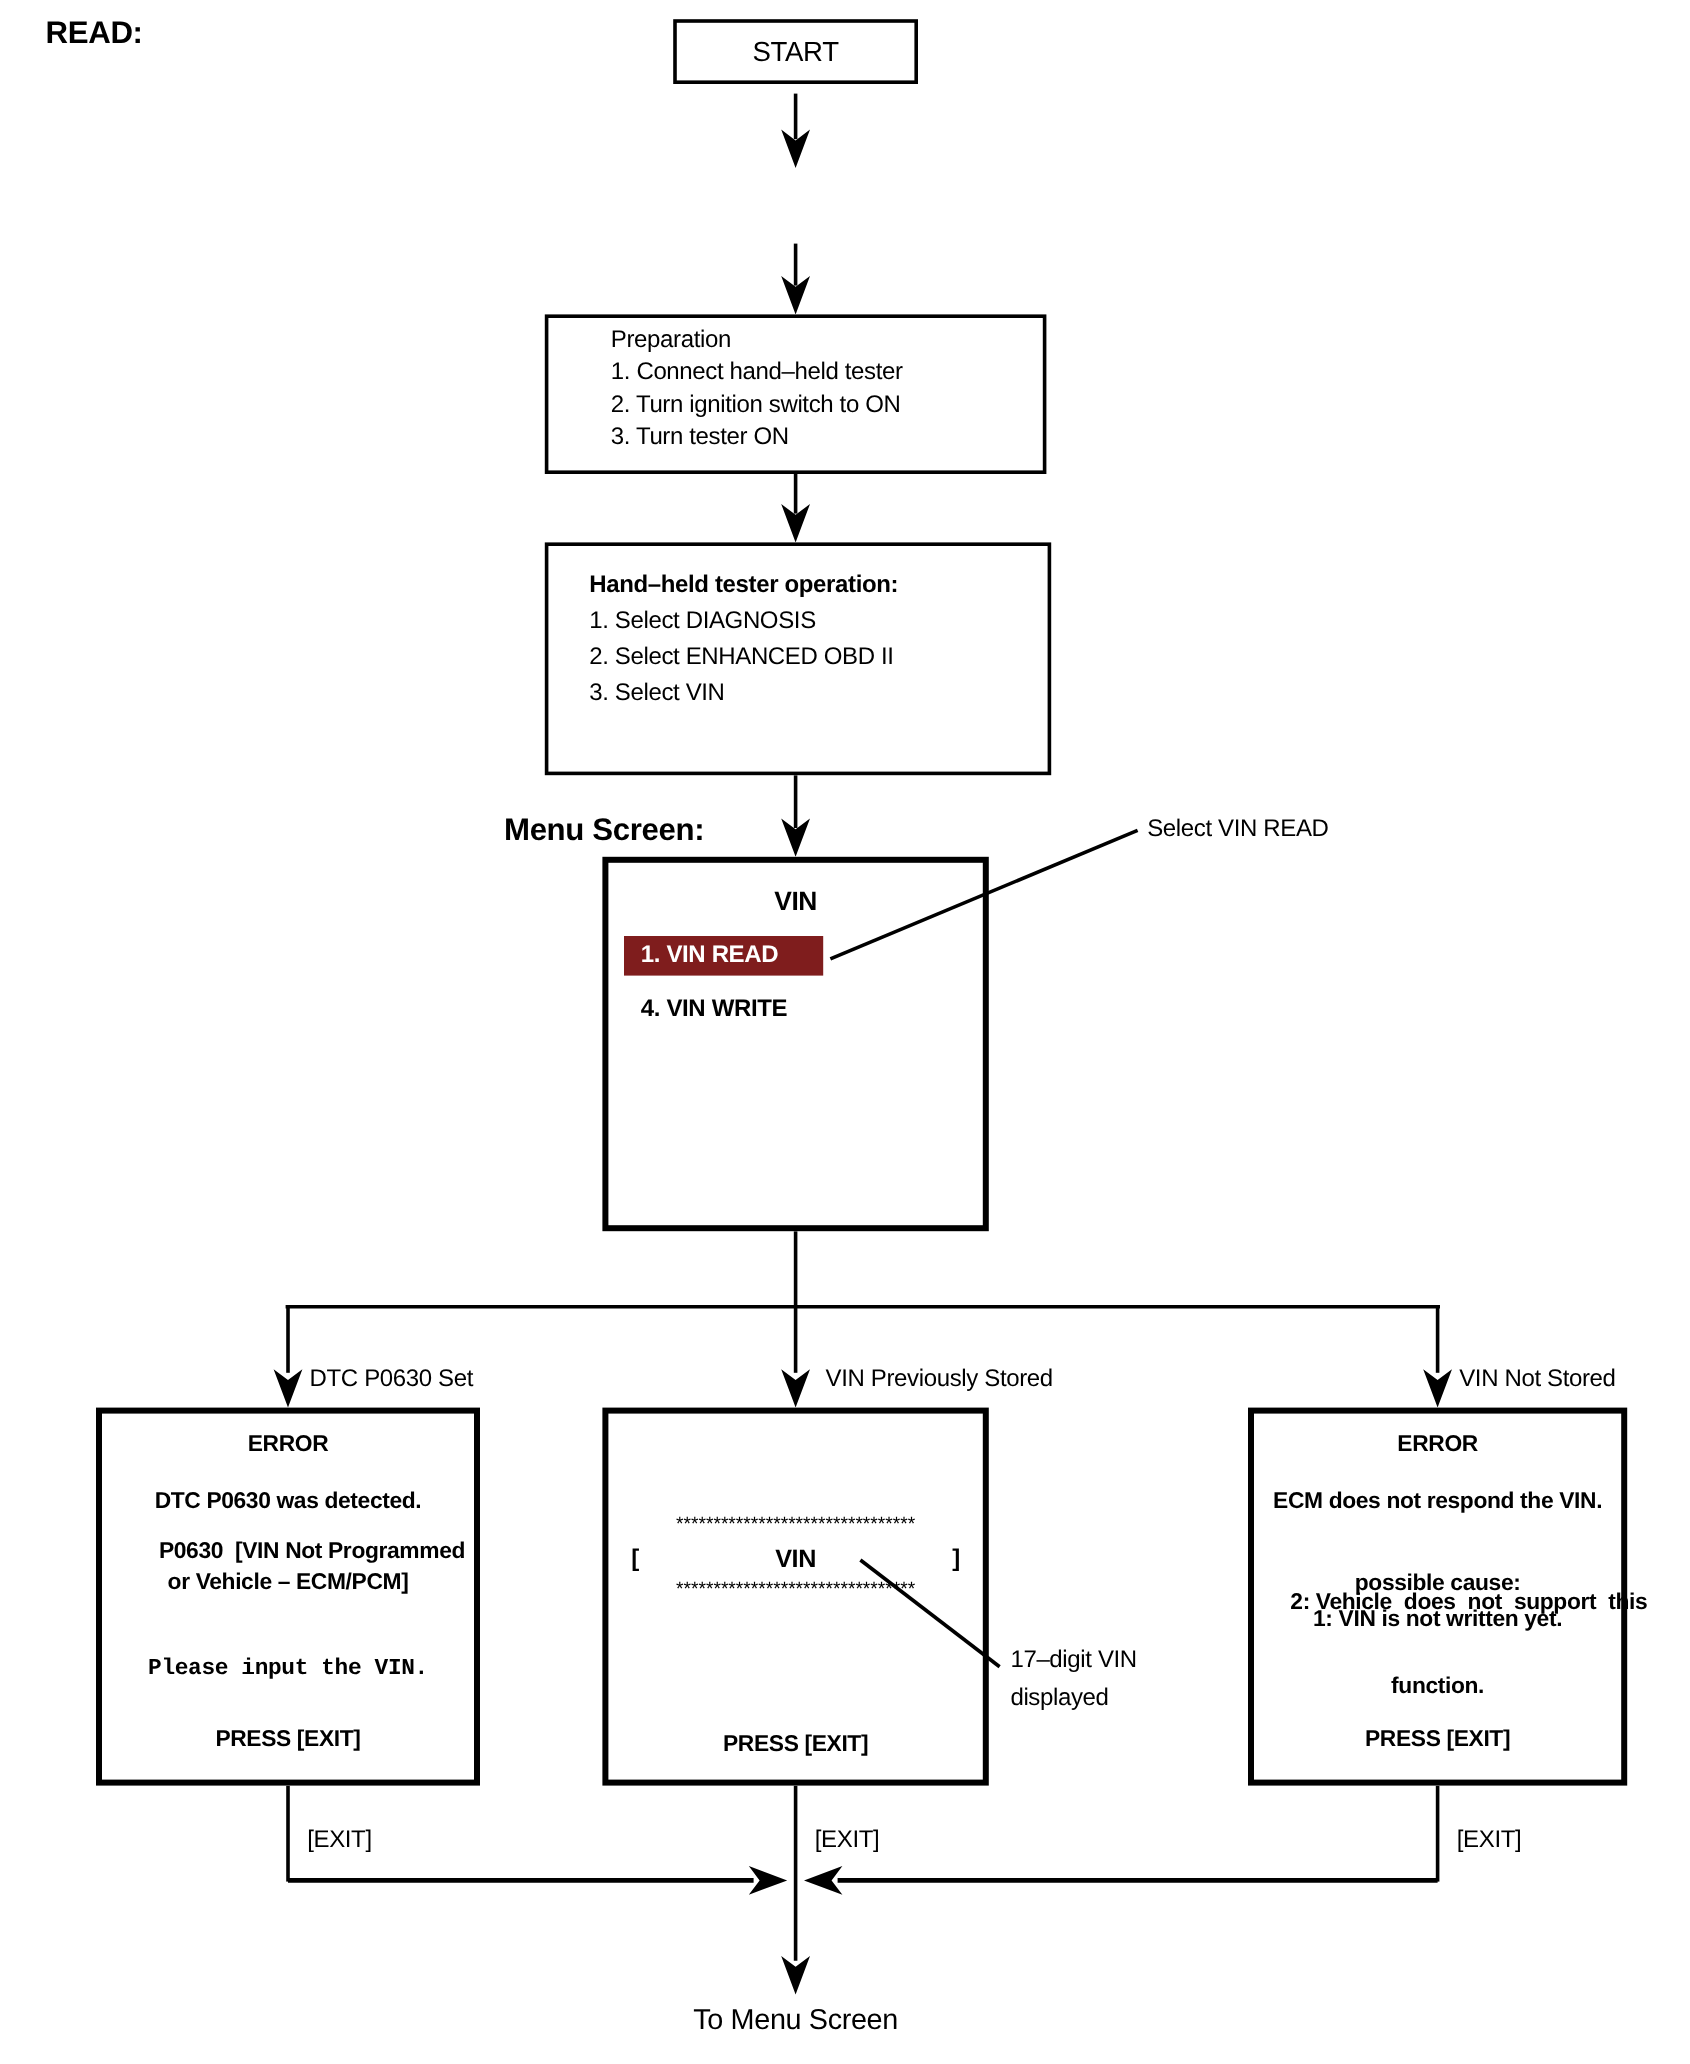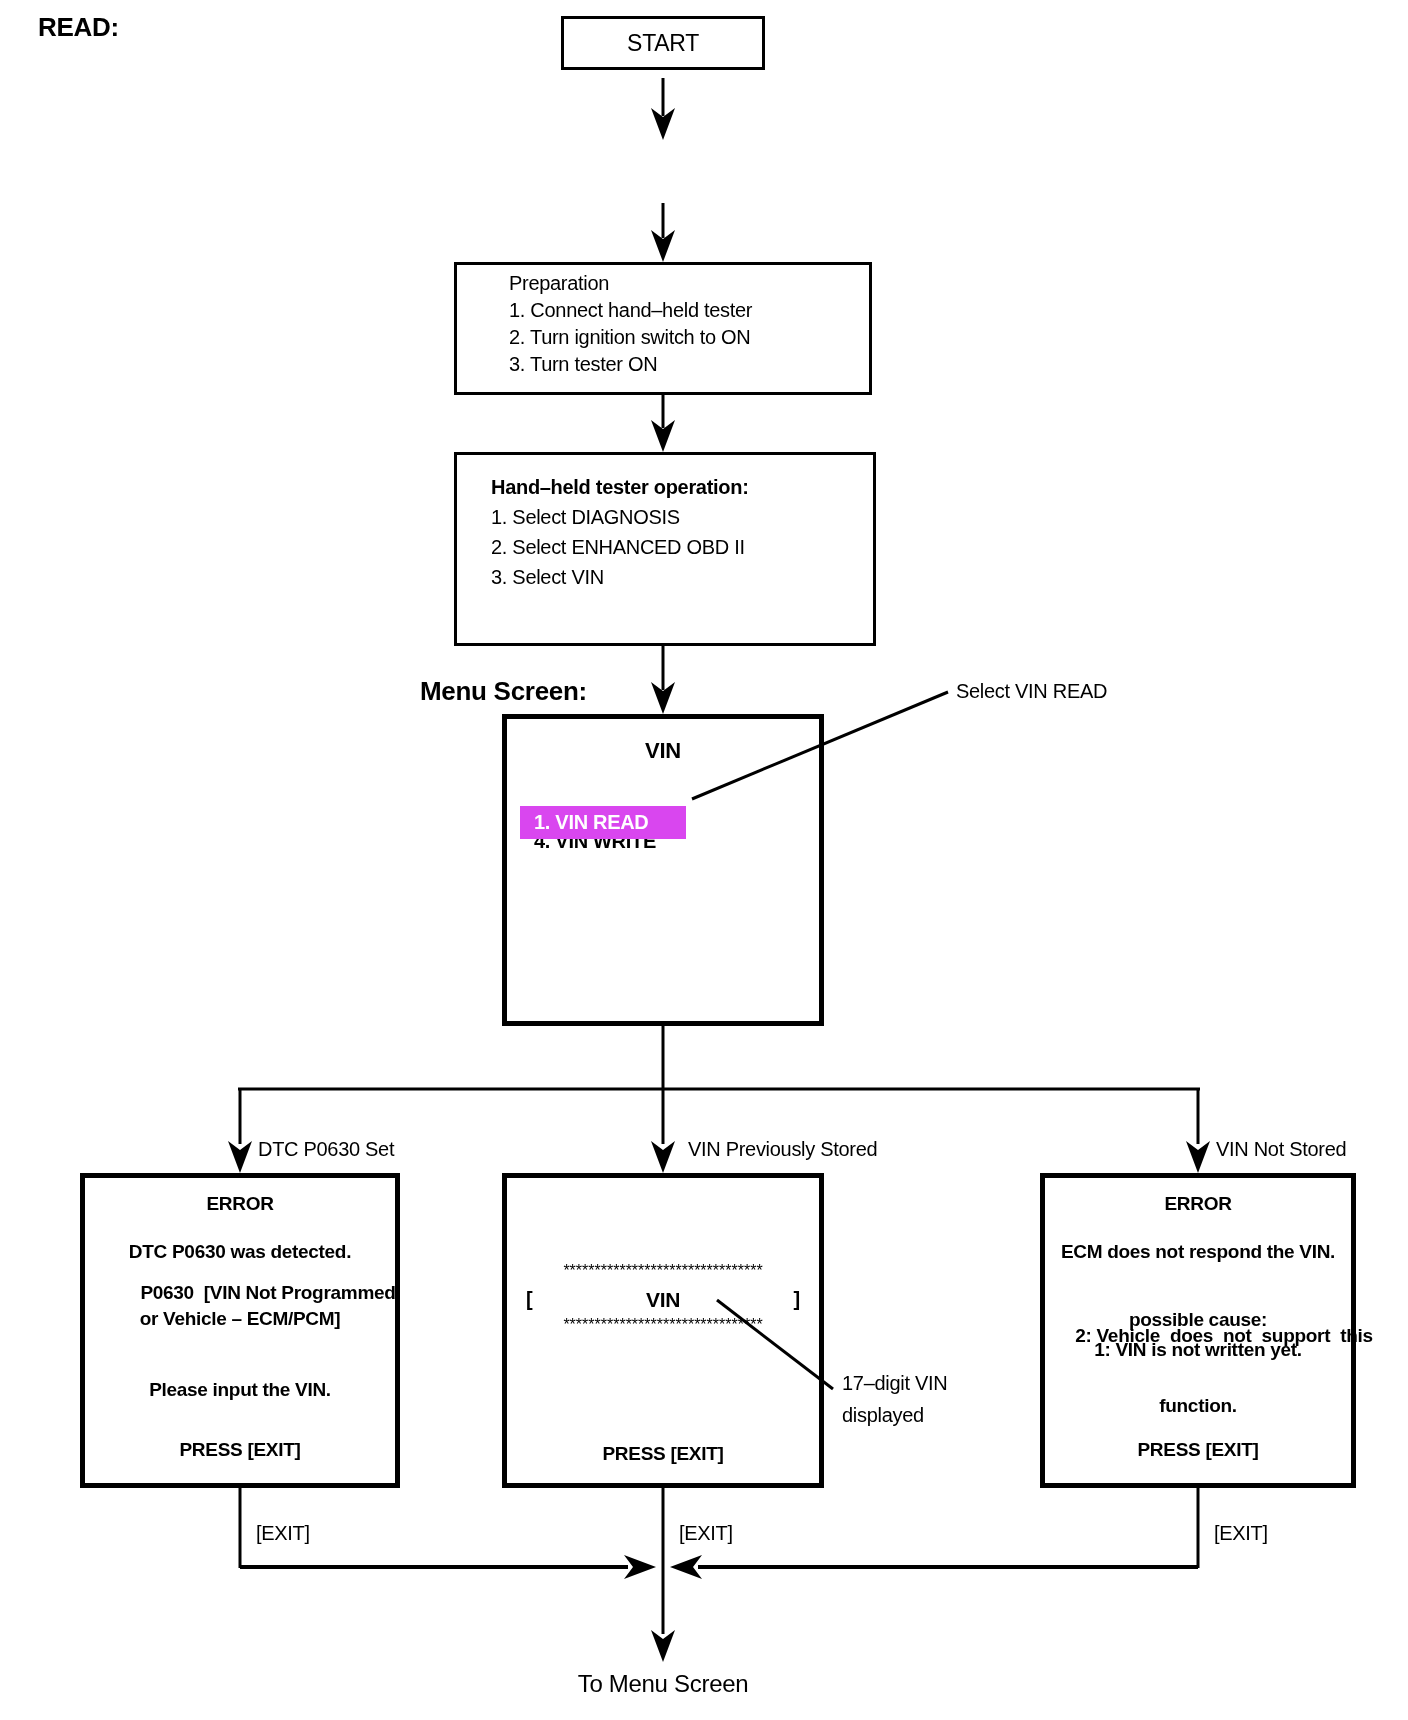--- a/index.html
+++ b/index.html
@@ -15,22 +15,22 @@
   .box{position:absolute;background:#ffffff;border:3px solid #000;box-sizing:border-box;z-index:2;}
   .box.thick{border-width:5px;}
   .ctr{display:flex;align-items:center;justify-content:center;}
   .flowtext{font-size:20px;line-height:27px;}
   .bl{position:absolute;z-index:3;white-space:pre;}
   .c{text-align:center;}
   .b{font-weight:bold;}
   .lbl{position:absolute;font-size:20px;z-index:3;white-space:nowrap;}
   .boxline{font-size:19px;font-weight:bold;line-height:24px;}
   .ast{font-size:16px;letter-spacing:0;}
-  .hl{position:absolute;background:#d946ef;color:#fff;font-weight:bold;font-size:20px;
-      line-height:33px;padding-left:14px;box-sizing:border-box;z-index:4;white-space:pre;margin-top:26px;}
+  .hl{position:absolute;background:#7f1d1d;color:#fff;font-weight:bold;font-size:20px;
+      line-height:33px;padding-left:14px;box-sizing:border-box;z-index:4;white-space:pre;}
   .vinrow{position:absolute;display:flex;justify-content:space-between;z-index:3;
       font-size:20px;font-weight:bold;}
 </style>
 </head>
 <body>
 
 <div id="canvas">
 
   <svg id="connectors" class="layer" viewBox="0 0 1408 1720" xmlns="http://www.w3.org/2000/svg">
 
@@ -96,23 +96,23 @@
   <div class="bl b" style="left:534px;top:830px;font-size:20px;">4. VIN WRITE</div>
   <div class="lbl" style="left:956px;top:680px;">Select VIN READ</div>
 
   <div class="lbl" style="left:258px;top:1138px;">DTC P0630 Set</div>
   <div class="lbl" style="left:688px;top:1138px;">VIN Previously Stored</div>
   <div class="lbl" style="left:1216px;top:1138px;">VIN Not Stored</div>
 
   <div class="box thick" style="left:80px;top:1173px;width:320px;height:315px;"></div>
   <div class="bl boxline c" style="left:80px;top:1192px;width:320px;">ERROR</div>
   <div class="bl boxline c" style="left:80px;top:1240px;width:320px;">DTC P0630 was detected.</div>
-  <div class="bl boxline c" style="left:63px;top:1281px;width:360px;padding-left:25px;">P0630  [VIN Not Programmed</div>
+  <div class="bl boxline c" style="left:80px;top:1281px;width:360px;">P0630  [VIN Not Programmed</div>
   <div class="bl boxline c" style="left:80px;top:1307px;width:320px;">or Vehicle – ECM/PCM]</div>
-  <div class="bl boxline c" style="left:80px;top:1378px;width:320px;">Please input the VIN.</div>
+  <div class="bl boxline c" style="left:80px;top:1378px;width:320px;font-family:Liberation Mono, monospace;">Please input the VIN.</div>
   <div class="bl boxline c" style="left:80px;top:1438px;width:320px;">PRESS [EXIT]</div>
 
   <div class="box thick" style="left:502px;top:1173px;width:322px;height:315px;"></div>
   <div class="bl ast c" style="left:502px;top:1262px;width:322px;">********************************</div>
   <div class="vinrow" style="left:526px;top:1288px;width:274px;">
     <span>[</span>
     <span style="font-size:21px;">VIN</span>
     <span>]</span>
   </div>
   <div class="bl ast c" style="left:502px;top:1316px;width:322px;">********************************</div>

